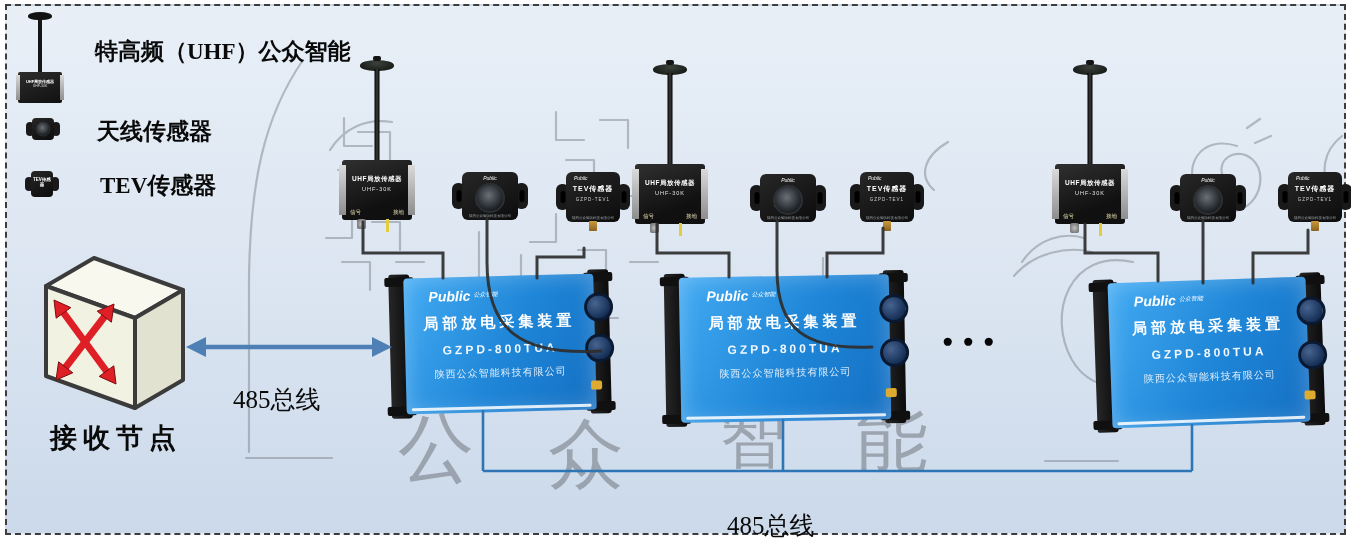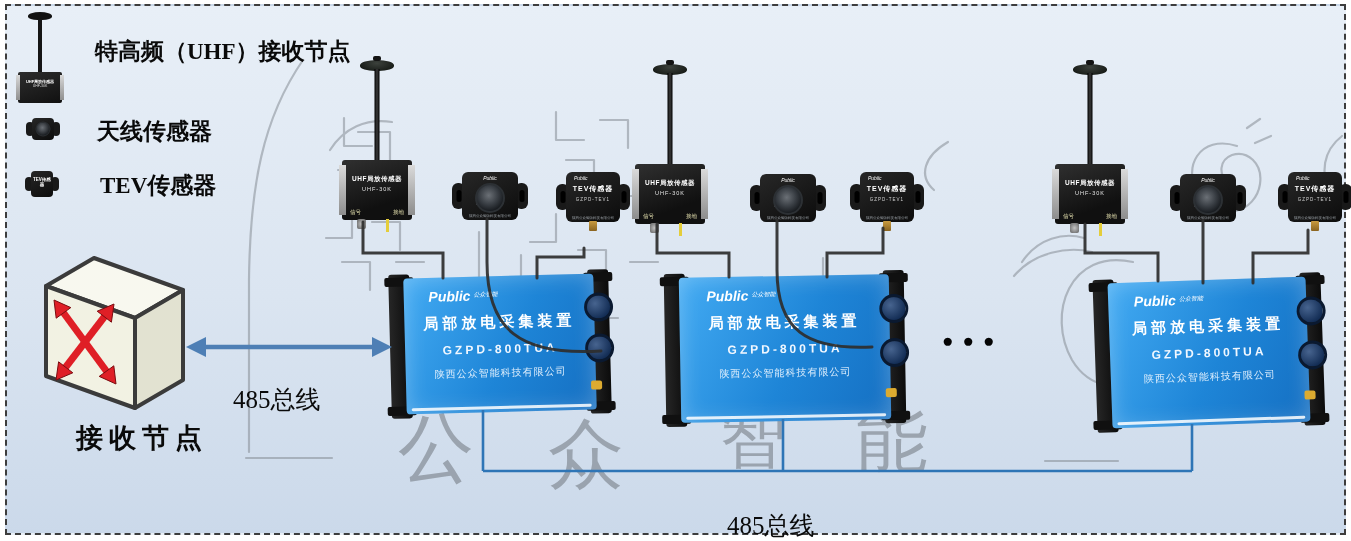--- a/index.html
+++ b/index.html
@@ -5,21 +5,21 @@
   html,body{margin:0;padding:0;background:#fff;}
   .frame{position:relative;width:1351px;height:541px;background:#ffffff;overflow:hidden;
          font-family:"Liberation Sans",sans-serif;}
   .canvas{position:absolute;left:5px;top:4px;right:5px;bottom:6px;border:2px dashed #3d3d3d;
           background:linear-gradient(180deg,#e8eff7 0%,#dbe5f1 55%,#cbd9ea 100%);z-index:0;}
   svg.layer{position:absolute;left:0;top:0;z-index:3;pointer-events:none;}
   svg.under{z-index:1;}
   .legend-label{position:absolute;z-index:5;font-family:"Liberation Serif",serif;font-weight:700;
                 font-size:23px;color:#0a0a0a;white-space:nowrap;}
   .receiver-label{position:absolute;left:50px;top:420px;z-index:5;font-family:"Liberation Serif",serif;
-                  font-weight:700;font-size:27px;letter-spacing:6px;color:#0a0a0a;margin-left:26px;}
+                  font-weight:700;font-size:27px;letter-spacing:6px;color:#0a0a0a;}
   .bus-label{position:absolute;z-index:5;font-family:"Liberation Serif",serif;font-size:25px;color:#0a0a0a;margin-top:28px;}
   .ellipsis{position:absolute;left:942px;top:330px;z-index:4;font-size:19px;letter-spacing:9px;color:#050505;}
   .wm-char{position:absolute;z-index:1;font-family:"Liberation Serif",serif;color:#666c73;opacity:.5;}
   
   .device{position:absolute;z-index:2;transform:rotate(var(--rot,0deg));}
   .dcap{position:absolute;top:-4px;bottom:-4px;width:21px;background:linear-gradient(90deg,#262626,#0b0b0b);
         border-radius:3px;}
   .dcap::before,.dcap::after{content:"";position:absolute;left:-4px;width:29px;height:9px;background:#101010;border-radius:2px;}
   .dcap::before{top:3px}.dcap::after{bottom:3px}
   .dcapL{left:0}.dcapR{right:0}
@@ -127,21 +127,21 @@
   <div class="mini" style="left:18px;top:12px;width:44px;height:92px;">
     <div class="m-cap"></div>
     <div class="m-stem"></div>
     <div class="m-box">
       <div class="m-fl" style="left:-2px"></div>
       <div class="m-fl" style="right:-2px"></div>
       <div class="m-l1">UHF局放传感器</div>
       <div class="m-l2">UHF-30K</div>
     </div>
   </div>
-  <div class="legend-label" style="left:95px;top:36px;">特高频（UHF）接收节点</div>
+  <div class="legend-label" style="left:95px;top:36px;">特高频（UHF）公众智能</div>
 
   <div class="mini" style="left:26px;top:118px;width:34px;height:22px;">
     <div class="m-ear" style="left:0"></div>
     <div class="m-ear" style="right:0"></div>
     <div class="m-body">
         <div class="m-circ"></div>
       </div>
   </div>
   <div class="legend-label" style="left:97px;top:116px;">天线传感器</div>
 

